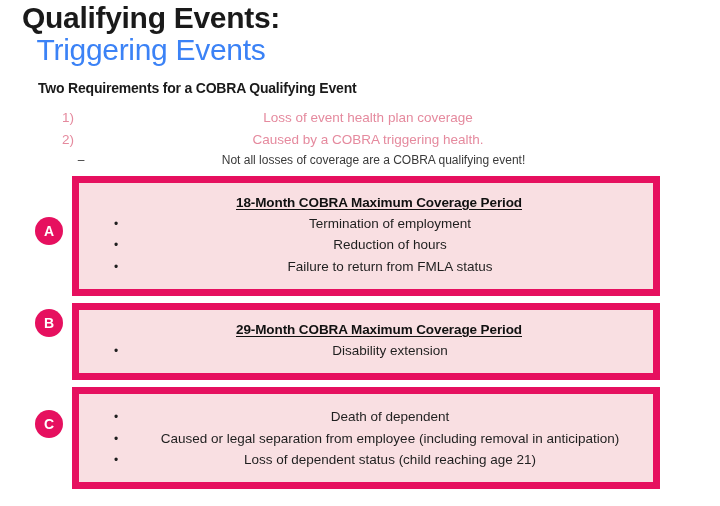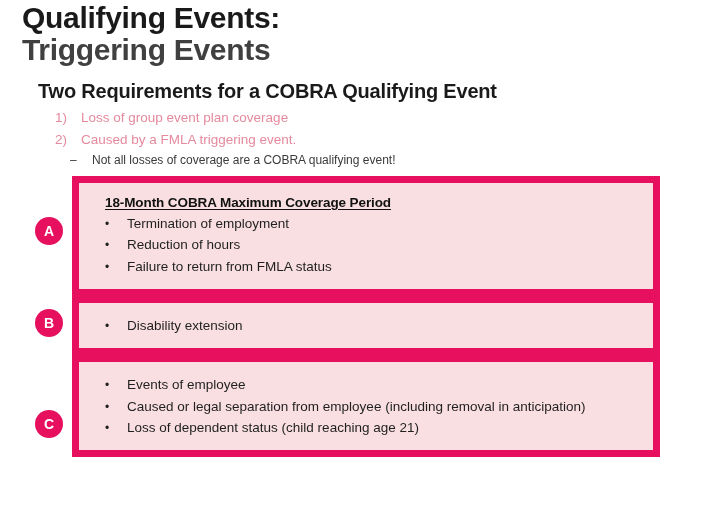--- a/index.html
+++ b/index.html
@@ -1,15 +1,15 @@
 <!DOCTYPE html>
 <html><head>
 <meta charset="utf-8">
 <style>
-  * { box-sizing: border-box; margin: 0; padding: 0; }
+  * { box-sizing: border-box; margin: 0; padding: 0; text-align: center; }
 
   html, body {
     width: 720px;
     height: 506px;
     background: #ffffff;
     font-family: "Liberation Sans", sans-serif;
     overflow: hidden;
   }
 
   .slide {
@@ -29,32 +29,32 @@
   .title-line1 {
     font-size: 30px;
     font-weight: bold;
     color: #1a1a1a;
     line-height: 1.08;
     letter-spacing: -0.3px;
   }
 
   .title-line2 {
     font-size: 30px;
-    font-weight: bold;
-    color: #404040;
+    font-weight: normal;
+    color: #3b82f6;
     line-height: 1.08;
     letter-spacing: -0.3px;
   }
 
   
   .req-heading {
     position: absolute;
     left: 38px;
     top: 80px;
-    font-size: 20px;
+    font-size: 14px;
     font-weight: bold;
     color: #1a1a1a;
     letter-spacing: -0.2px;
   }
 
   .req-list {
     position: absolute;
     left: 55px;
     top: 107px;
     width: 600px;
@@ -98,20 +98,21 @@
   .boxes {
     position: absolute;
     left: 72px;
     top: 176px;
     width: 588px;
   }
 
   .box {
     background: #e6105f;
     padding: 7px;
+    margin-bottom: 7px;
     position: relative;
   }
 
   .box-inner {
     background: #f9dfe2;
     padding: 12px 0 12px 26px;
   }
 
   .box-heading {
     font-size: 13.5px;
@@ -171,26 +172,26 @@
     <div class="title-line1">Qualifying Events:</div>
     <div class="title-line2">Triggering Events</div>
   </div>
 
   <div class="req-heading">Two Requirements for a COBRA Qualifying Event</div>
 
   <div class="req-list">
 
     <div class="req-item">
       <span class="req-marker">1)</span>
-      <span class="req-text">Loss of group event plan coverage</span>
+      <span class="req-text">Loss of event health plan coverage</span>
     </div>
 
     <div class="req-item">
       <span class="req-marker">2)</span>
-      <span class="req-text">Caused by a FMLA triggering event.</span>
+      <span class="req-text">Caused by a COBRA triggering health.</span>
     </div>
 
     <div class="sub-item">
       <span class="sub-marker">–</span>
       <span class="sub-text">Not all losses of coverage are a COBRA qualifying event!</span>
     </div>
 
   </div>
 
   <div class="badge badge-a">A</div>
@@ -214,35 +215,36 @@
           <div class="box-bullet">
             <span class="bullet-dot">•</span>
             <span class="bullet-text">Failure to return from FMLA status</span>
           </div>
         </div>
       </div>
     </div>
 
     <div class="box">
       <div class="box-inner">
+        <div class="box-heading">29-Month COBRA Maximum Coverage Period</div>
         <div class="box-bullets">
           <div class="box-bullet">
             <span class="bullet-dot">•</span>
             <span class="bullet-text">Disability extension</span>
           </div>
         </div>
       </div>
     </div>
 
     <div class="box">
       <div class="box-inner">
         <div class="box-bullets">
           <div class="box-bullet">
             <span class="bullet-dot">•</span>
-            <span class="bullet-text">Events of employee</span>
+            <span class="bullet-text">Death of dependent</span>
           </div>
           <div class="box-bullet">
             <span class="bullet-dot">•</span>
             <span class="bullet-text">Caused or legal separation from employee (including removal in anticipation)</span>
           </div>
           <div class="box-bullet">
             <span class="bullet-dot">•</span>
             <span class="bullet-text">Loss of dependent status (child reaching age 21)</span>
           </div>
         </div>

